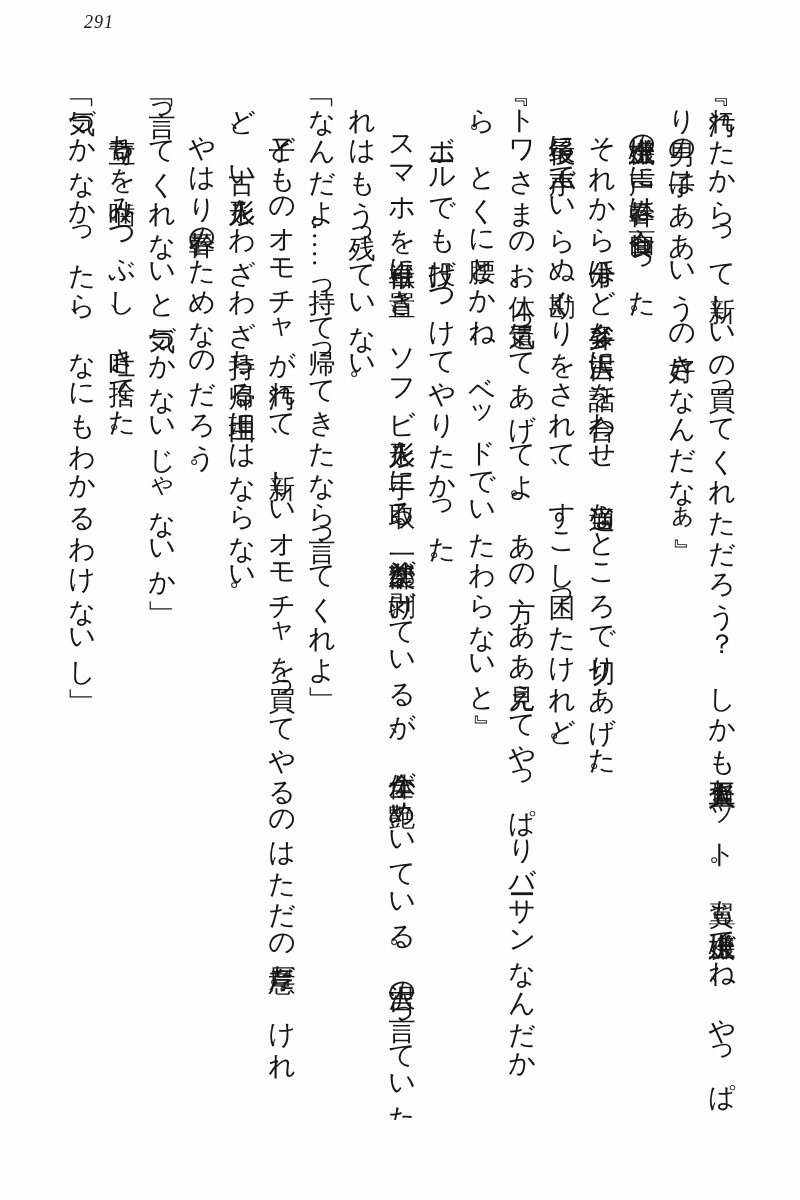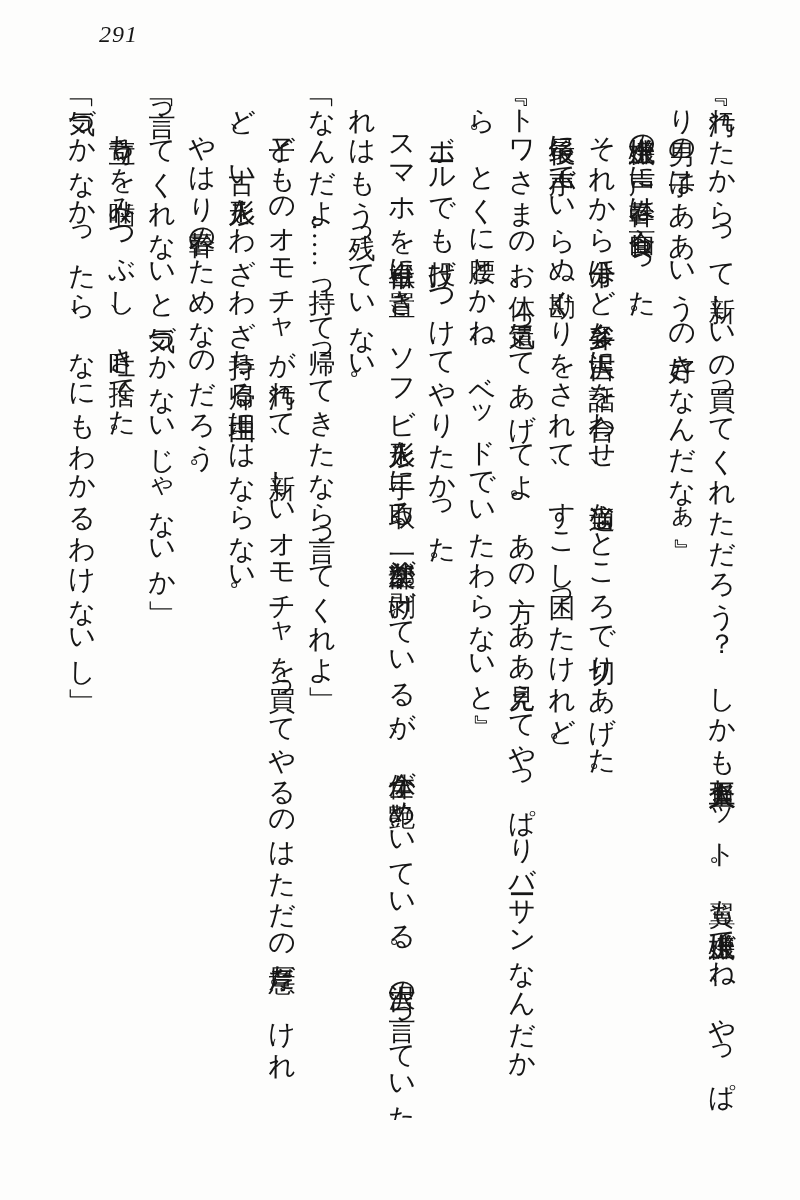--- a/index.html
+++ b/index.html
@@ -8,27 +8,26 @@
   }
   .page {
     position: relative;
     width: 800px;
     height: 1200px;
     overflow: hidden;
     
   }
   .page-number {
     position: absolute;
-    top: 21px;
+    top: 12px;
     left: 84px;
     font-family: "Liberation Serif", "DejaVu Serif", serif;
     font-style: italic;
-    font-size: 24px;
+    font-size: 18px;
     letter-spacing: 1px;
-    margin-left: 15px;
   }
   .text-block {
     position: absolute;
     top: 90px;
     right: 58px;
     width: 684px;
     height: 1030px;
     writing-mode: vertical-rl;
     -webkit-writing-mode: vertical-rl;
     text-orientation: mixed;

